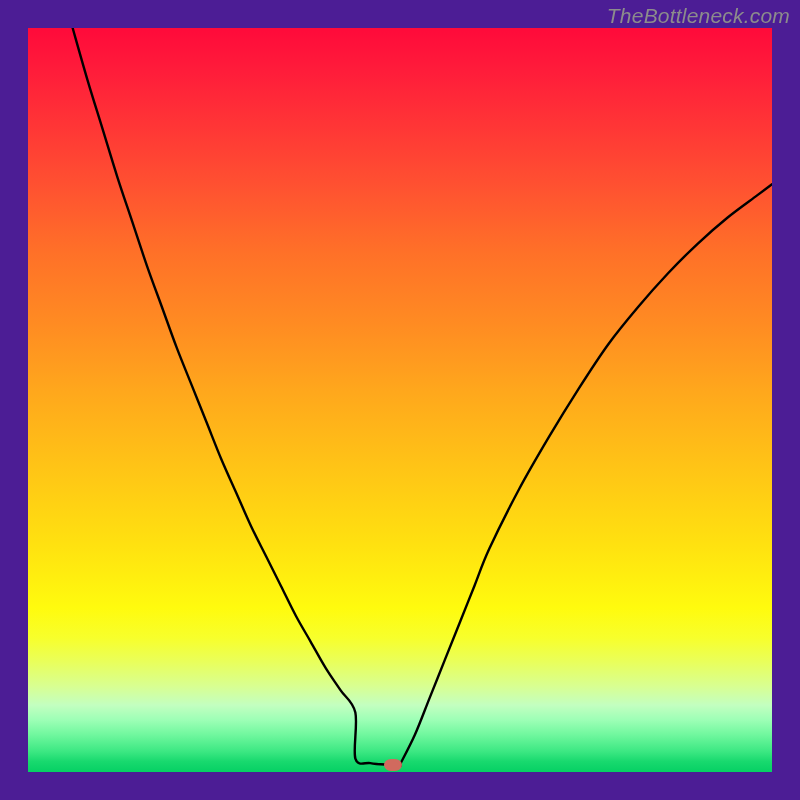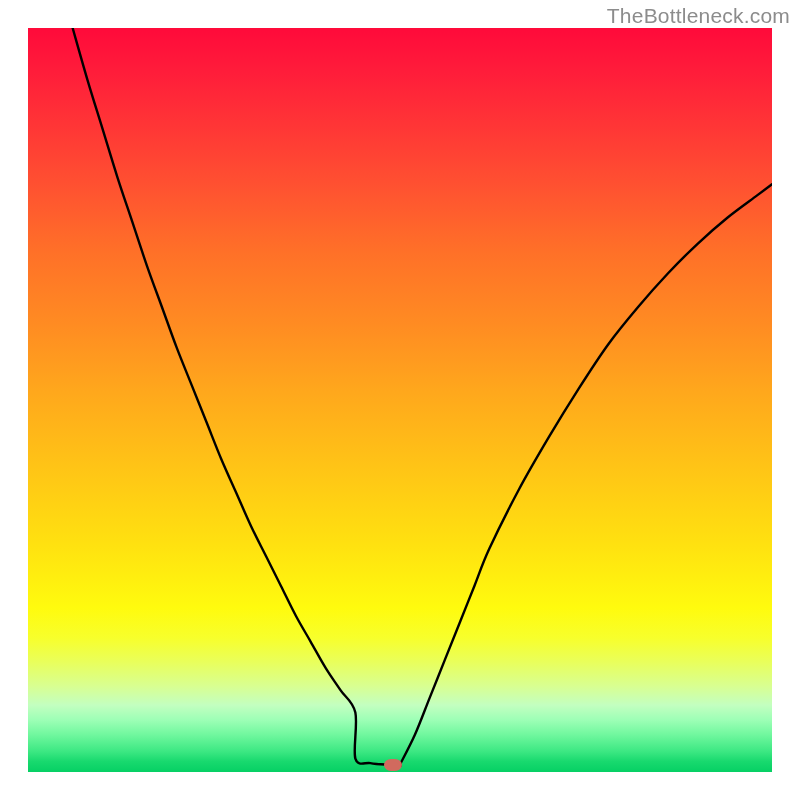--- a/index.html
+++ b/index.html
@@ -10,21 +10,22 @@
     background: #000;
     overflow: hidden;
     font-family: Arial, Helvetica, sans-serif;
   }
   .frame {
     position: absolute;
     top: 0;
     left: 0;
     width: 800px;
     height: 800px;
-    background: #ffffff;
+    background: #4c1d95;
+    font-style: italic;
   }
   .plot {
     position: absolute;
     top: 28px;
     left: 28px;
     width: 744px;
     height: 744px;
     overflow: hidden;
   }
   .gradient {

